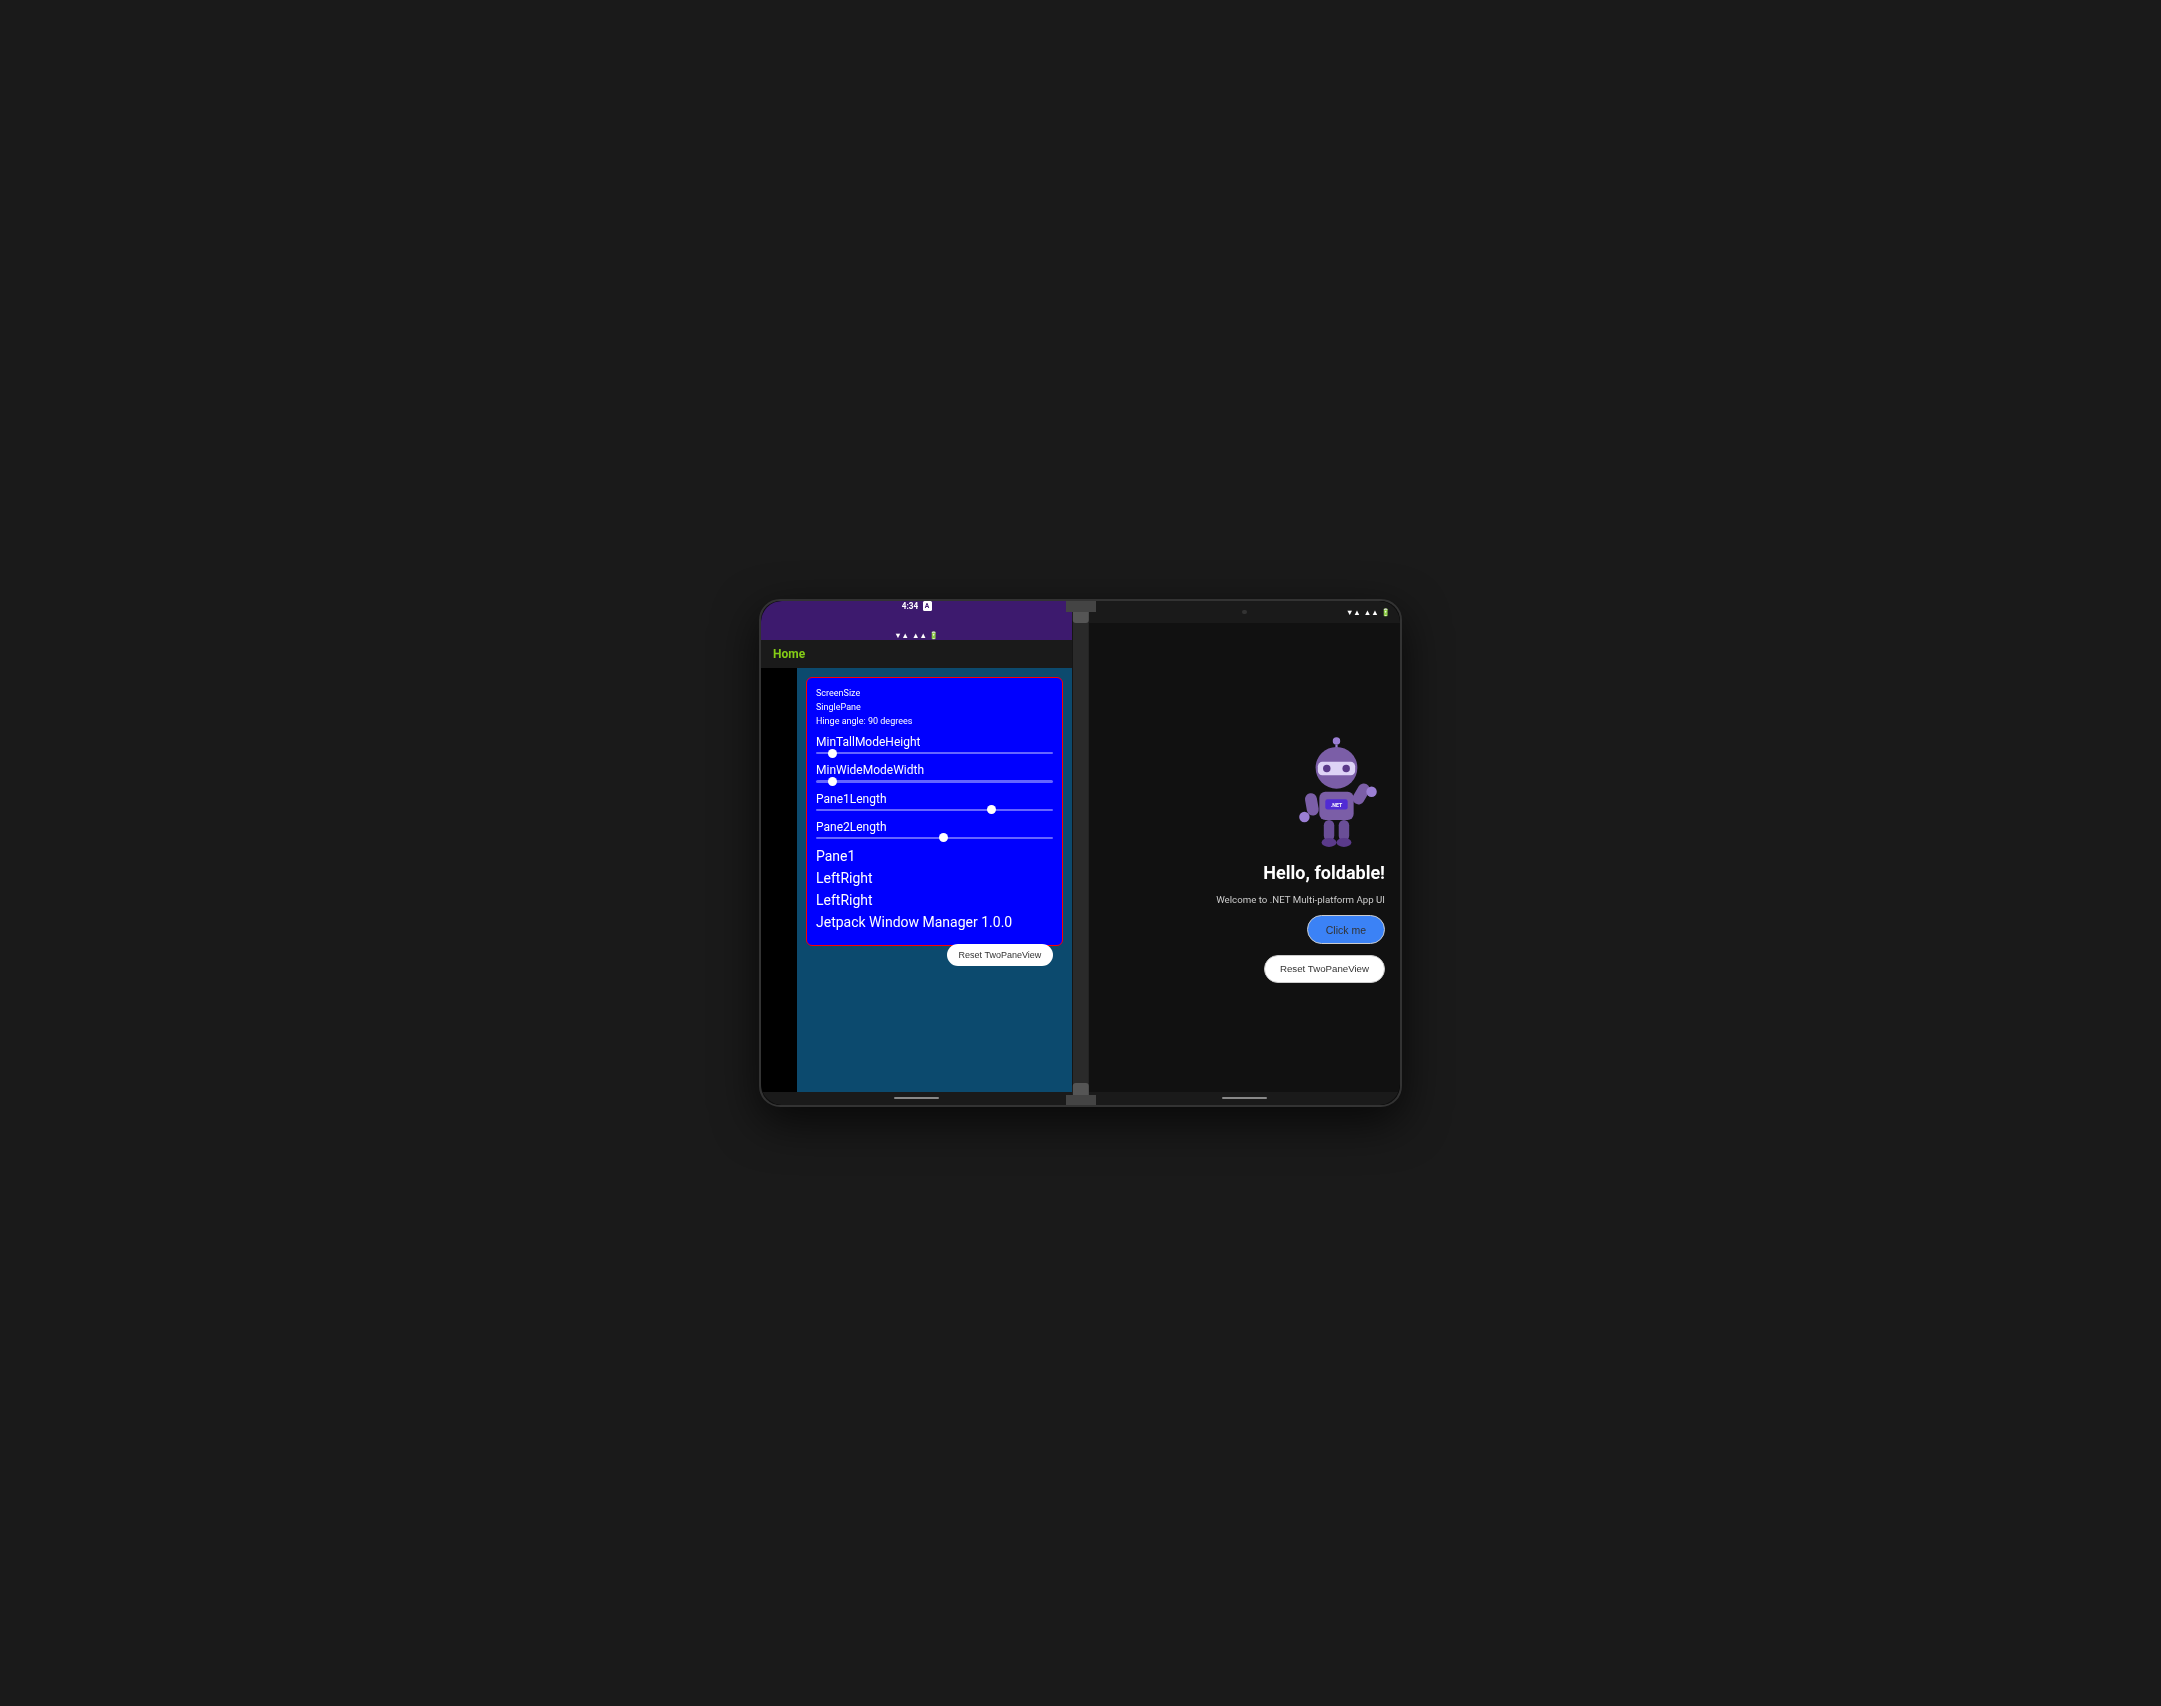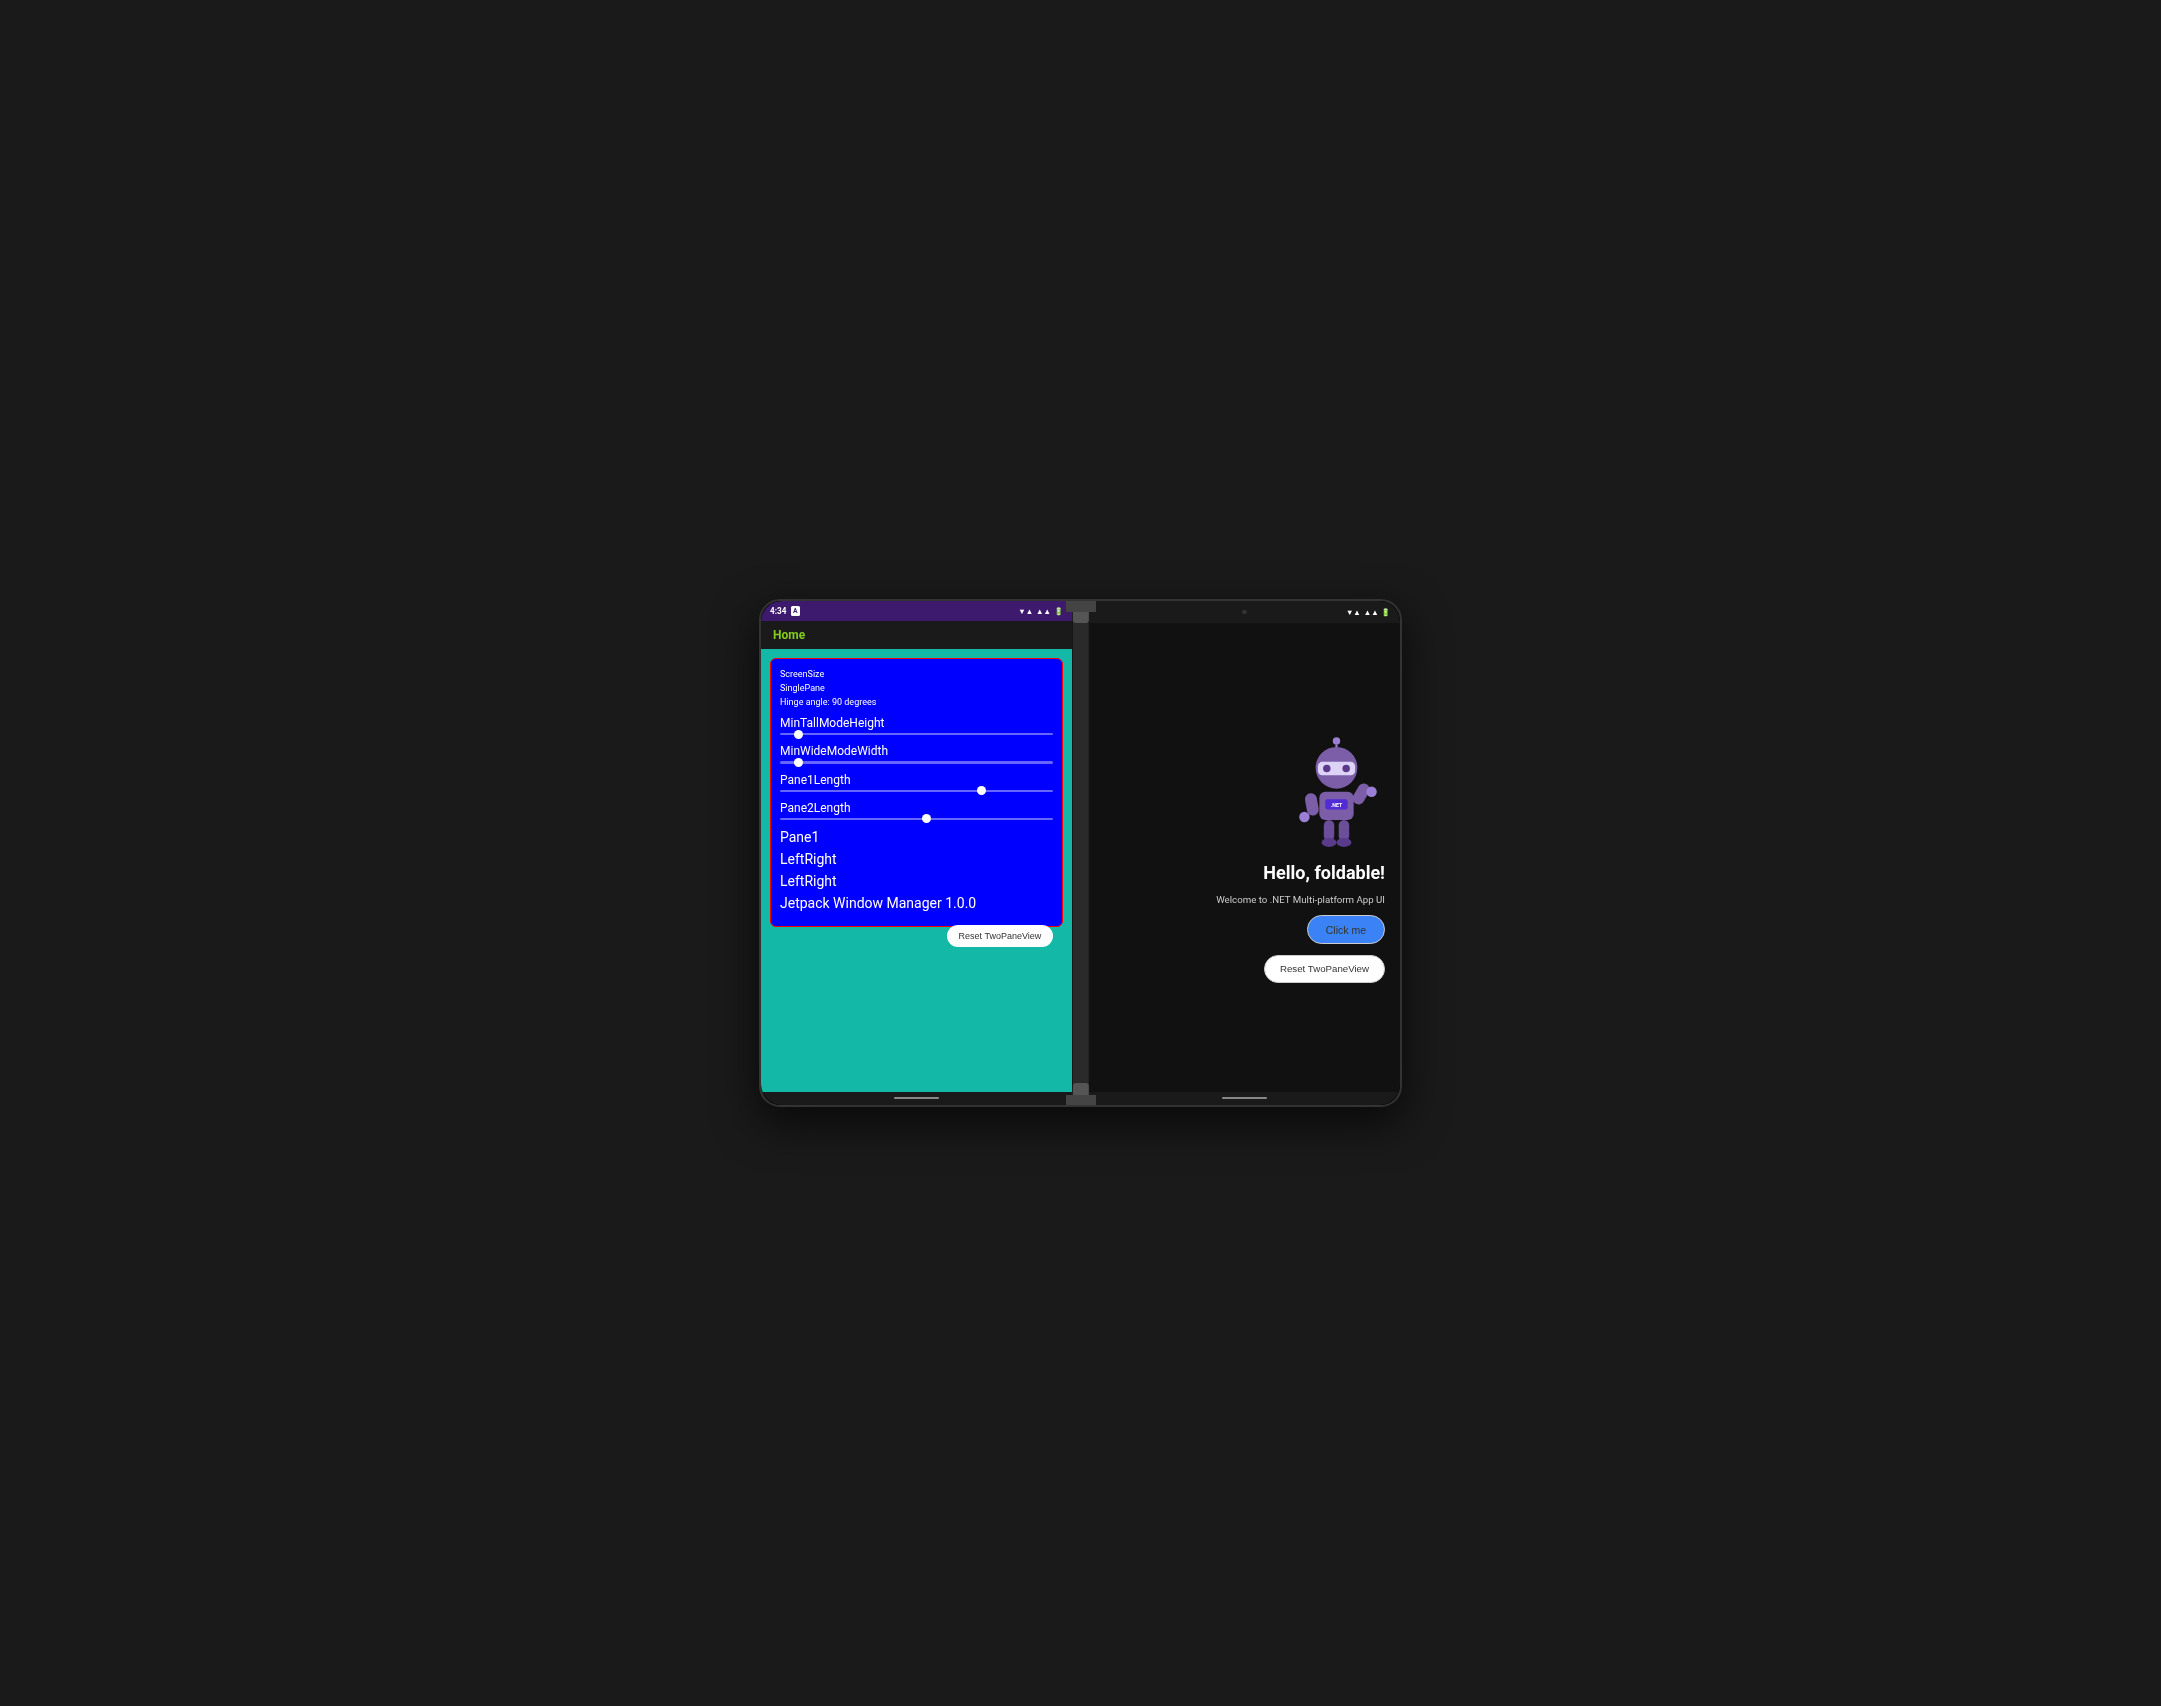--- a/index.html
+++ b/index.html
@@ -102,26 +102,27 @@
       flex-direction: column;
       background: #000;
       border-radius: 0 21px 21px 0;
       overflow: hidden;
       margin-left: 8.2px;
     }
 
     
     .status-bar {
       background: #3d1a6e;
-      height: 20px;
+      height: 39px;
       display: flex;
       align-items: center;
       justify-content: space-between;
       padding: 0 9px;
       flex-shrink: 0;
+      flex-direction: column;
     }
     .status-bar-left {
       display: flex;
       align-items: center;
       gap: 4.5px;
       color: white;
       font-size: 8.2px;
       font-weight: bold;
     }
     .status-bar-right {
@@ -144,22 +145,23 @@
     .title-bar-text {
       color: #84cc16;
       font-size: 12px;
       font-weight: bold;
     }
 
     
     .left-content {
       flex: 1;
       padding: 9px;
-      background: #14b8a6;
+      background: #0c4a6e;
       overflow: hidden;
+      margin-left: 36px;
     }
 
     .info-panel {
       background: blue;
       border: 1.5px solid red;
       border-radius: 6px;
       padding: 9px;
       color: white;
       font-size: 9px;
     }

